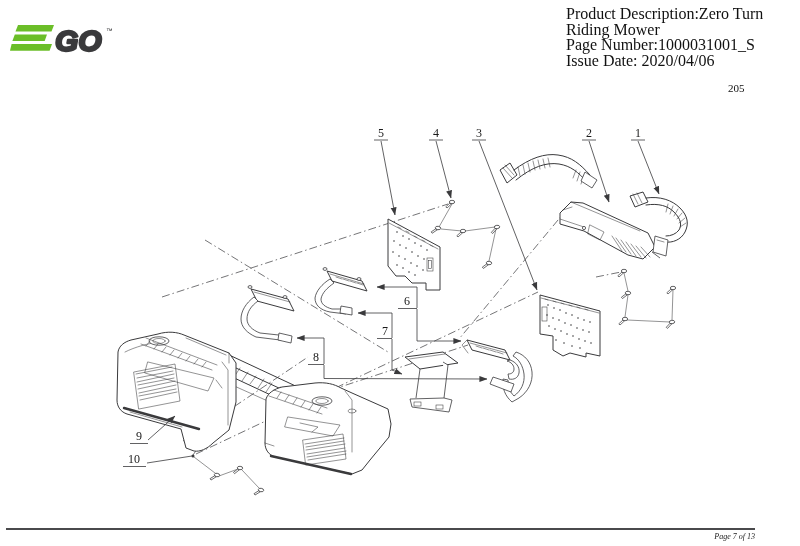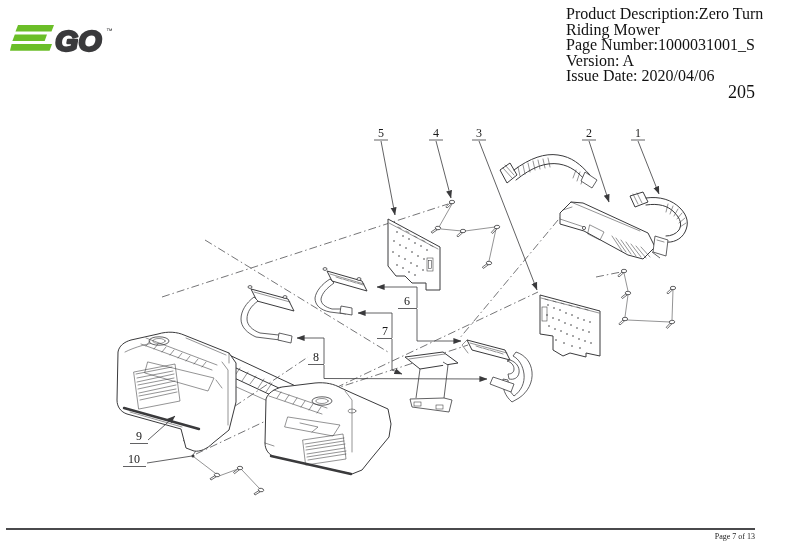--- a/index.html
+++ b/index.html
@@ -5,55 +5,54 @@
   html,body{margin:0;padding:0;background:#fff;}
   .page{position:relative;width:800px;height:546px;background:#fff;overflow:hidden;
         font-family:"Liberation Serif",serif;color:#111;}
   
   .logo{position:absolute;left:10px;top:25px;width:118px;height:30px;}
   .logo-go{font-family:"Liberation Sans",sans-serif;font-style:italic;font-weight:bold;
            font-size:30px;fill:var(--line-dark);stroke:var(--line-dark);stroke-width:2.4;
            stroke-linejoin:round;letter-spacing:0px;}
   .logo-tm{font-family:"Liberation Sans",sans-serif;font-size:6.5px;fill:var(--line-dark);stroke:none;}
   .info{position:absolute;left:566px;top:6px;width:228px;font-size:16px;line-height:15.6px;}
-  .pagenum{position:absolute;left:728px;top:82px;font-size:18px;}
+  .pagenum{position:absolute;left:728px;top:82px;font-size:11px;}
   
   .diagram{position:absolute;left:0;top:100px;}
   .ln{fill:none;stroke:var(--line-dark);stroke-width:1;stroke-linejoin:round;stroke-linecap:round;}
   .thin{fill:none;stroke:var(--line-dark);stroke-width:.55;stroke-linecap:round;}
   .thick{fill:none;stroke:var(--line-dark);stroke-width:2.4;stroke-linecap:round;}
   .fillw{fill:#fff;stroke:var(--line-dark);stroke-width:1;stroke-linejoin:round;}
   .fillw2{fill:#fff;stroke:var(--line-dark);stroke-width:.8;stroke-linejoin:round;}
   .dash{fill:none;stroke:var(--line-dark);stroke-width:.7;stroke-dasharray:8 3 1.5 3;}
   .leader{fill:none;stroke:var(--line-dark);stroke-width:.8;}
   .hole{fill:var(--line-dark);stroke:none;}
   .callout{font-family:"Liberation Serif",serif;font-size:12px;fill:#1a1a1a;text-anchor:middle;}
   
   .footrule{position:absolute;left:6px;top:528px;width:749px;height:2px;background:var(--footer-rule);}
-  .foottext{position:absolute;left:703px;top:532px;width:52px;text-align:right;font-size:8px;color:#222;}
+  .foottext{position:absolute;left:703px;top:532px;width:52px;text-align:right;font-size:8px;color:#222;font-style:italic;}
 </style>
 </head>
 <body>
 
 <div class="page">
 
   <svg class="logo" viewBox="0 0 118 30">
     <g>
       <polygon points="8,0 44,0 41.5,6.5 5.5,6.5" fill="var(--logo-green)"></polygon>
       <polygon points="4.8,9.5 37,9.5 34.7,16 2.4,16" fill="var(--logo-green)"></polygon>
       <polygon points="1.6,19 42,19 39.6,25.8 0,25.8" fill="var(--logo-green)"></polygon>
     </g>
     <text x="45" y="26" class="logo-go">GO</text>
     <text x="96" y="8" class="logo-tm">™</text>
   </svg>
 
   <div class="info">
     <div>Product Description:Zero Turn Riding Mower</div>
     <div>Page Number:1000031001_S</div>
-    <div>Version: A</div>
     <div>Issue Date: 2020/04/06</div>
   </div>
 
   <div class="pagenum">205</div>
 
   <svg class="diagram" width="800" height="425" viewBox="0 100 800 425">
     <defs>
       <marker id="arw" markerUnits="userSpaceOnUse" markerWidth="8" markerHeight="8" viewBox="0 0 8 8" refX="7.6" refY="4" orient="auto">
         <path d="M0,1 L8,4 L0,7 Z" fill="var(--line-dark)"></path>
       </marker>

